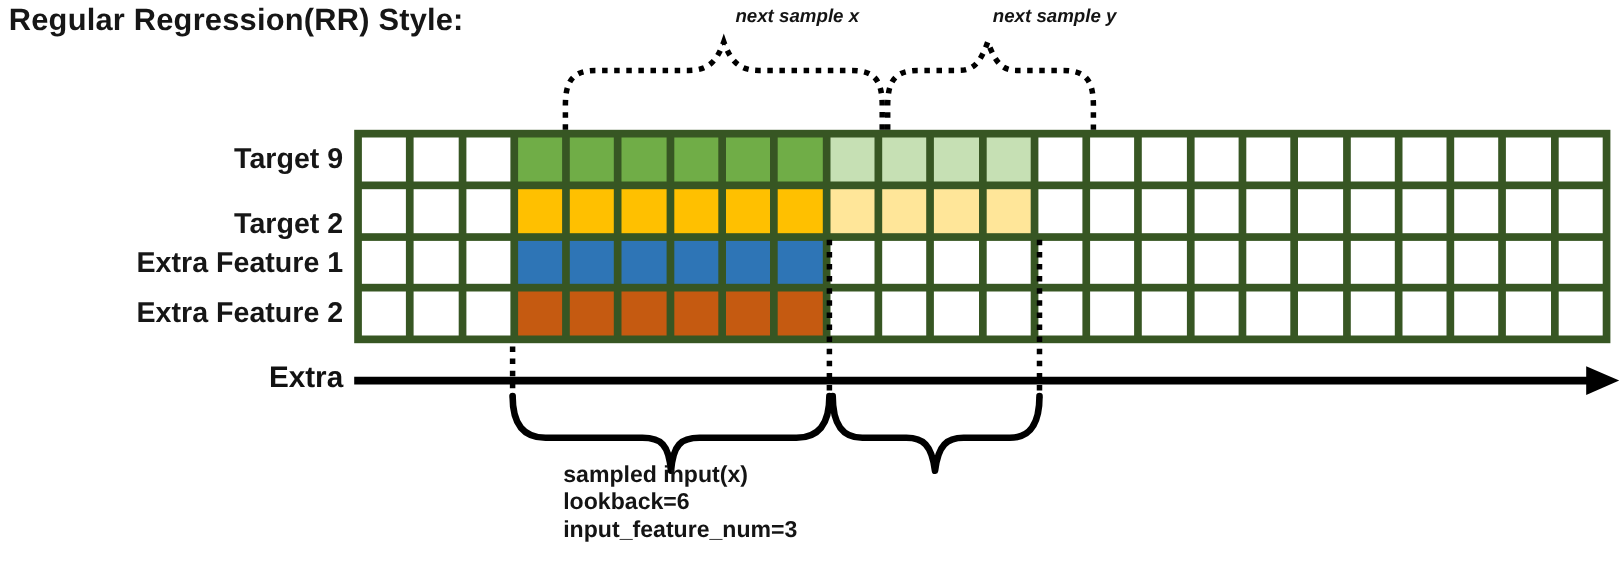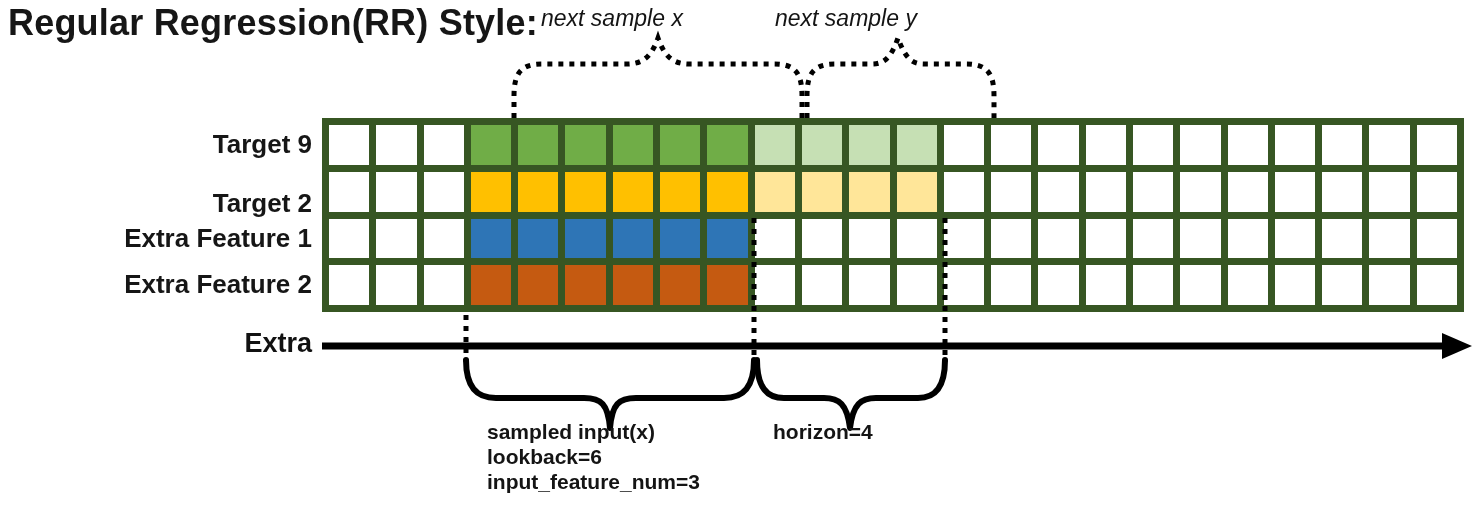--- a/index.html
+++ b/index.html
@@ -8,33 +8,33 @@
     width: 1476px;
     height: 516px;
     background: #ffffff;
     font-family: "Liberation Sans", sans-serif;
     color: #111111;
     overflow: hidden;
   }
   .title {
     position: absolute;
     left: 8px; top: 2px;
-    font-size: 36px;
+    font-size: 28px;
     font-weight: bold;
     letter-spacing: 0.2px;
     color: #161616;
   }
   .top-label {
     position: absolute;
     top: 5px;
     width: 240px;
-    text-align: left;
-    font-size: 23px;
+    text-align: right;
+    font-size: 17px;
     font-style: italic;
-    font-weight: normal;
+    font-weight: bold;
     color: #141414;
   }
   .top-label.x { left: 541px; }
   .top-label.y { left: 775px; }
 
   .row-label {
     position: absolute;
     left: 0;
     width: 312px;
     height: 47px;
@@ -72,21 +72,21 @@
 
   .anno-block {
     position: absolute;
     top: 419px;
     font-size: 21px;
     font-weight: bold;
     line-height: 25px;
     color: #141414;
     white-space: nowrap;
   }
-  .anno-block.input  { left: 487px; }
+  .anno-block.input  { left: 512px; }
   .anno-block.output { left: 773px; }
 
   svg.overlay {
     position: absolute;
     left: 0; top: 0;
     width: 1476px; height: 516px;
     pointer-events: none;
   }
   .solid-stroke { fill: none; stroke: #000000; stroke-width: 6; stroke-linecap: round; stroke-linejoin: round; }
   .dot-stroke   { fill: none; stroke: #000000; stroke-width: 5; stroke-dasharray: 5 6; stroke-linecap: butt; }
@@ -224,16 +224,15 @@
     <path class="solid-stroke" d="M757 360 C757 386 766 398 784 398 H824 C839 398 847 404 850 428 C853 404 861 398 876 398 H918 C936 398 945 386 945 360"></path>
   </svg>
 
   <div class="anno-block input">
     <div>sampled input(x)</div>
     <div>lookback=6</div>
     <div>input_feature_num=3</div>
   </div>
 
   <div class="anno-block output">
-    <div>horizon=4</div>
   </div>
 
 </div>
 
 </body></html>

